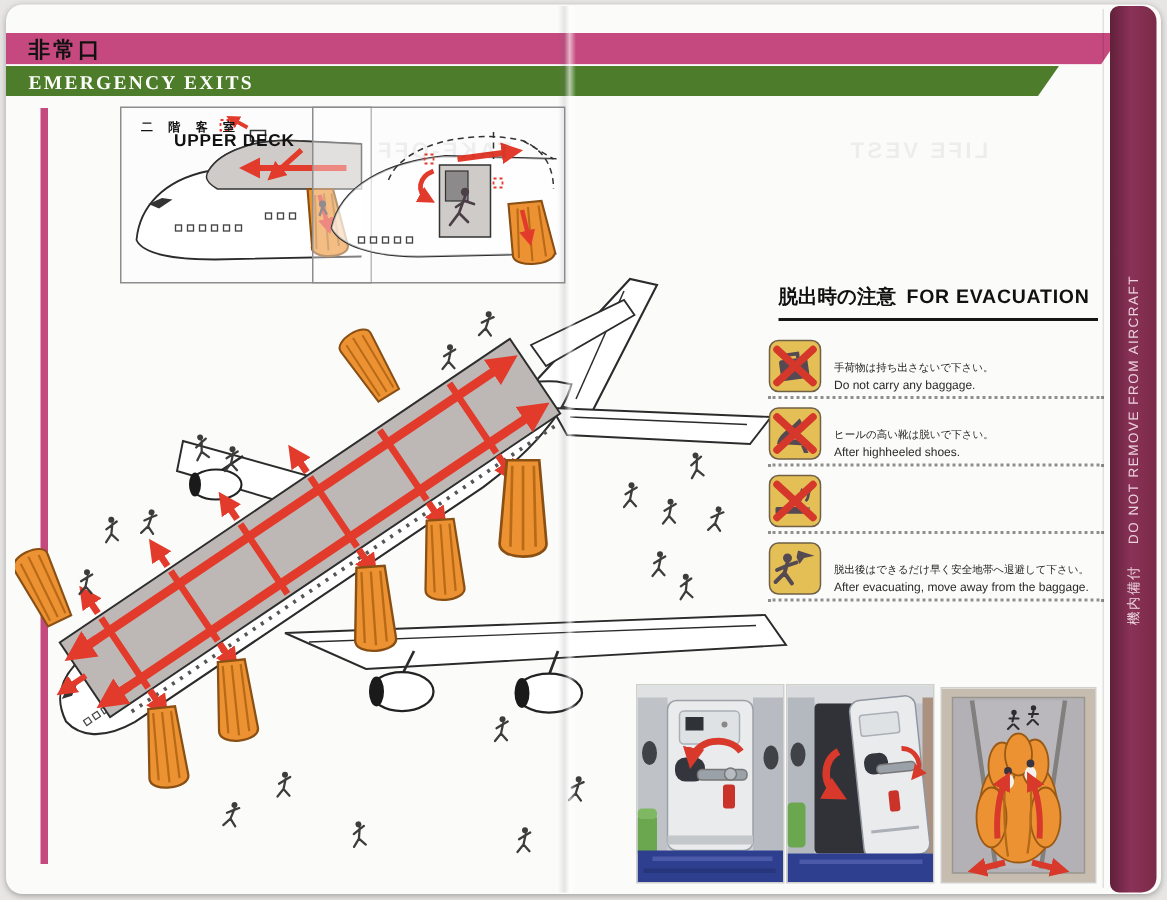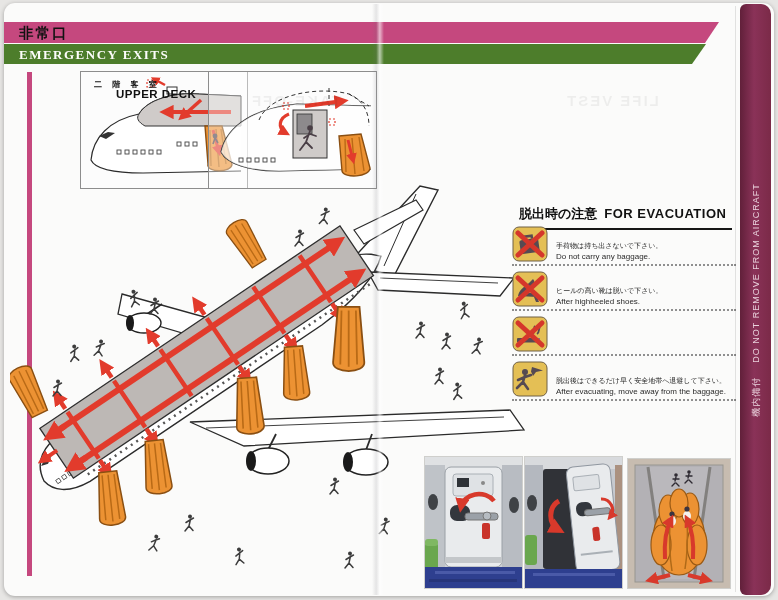--- a/index.html
+++ b/index.html
@@ -2,38 +2,38 @@
 <html><head>
 <meta charset="utf-8">
 <style>
   html,body{margin:0;padding:0;}
   .page{position:relative;width:778px;height:600px;background:#e7e6e4;overflow:hidden;
         font-family:"Liberation Sans", sans-serif;}
   .card{position:absolute;left:4px;top:3px;width:770px;height:593px;background:#fbfbfa;
         border-radius:11px;box-shadow:0 1px 4px rgba(0,0,0,.3);}
   
   .bar-pink{position:absolute;left:4px;top:22px;width:715px;height:21px;background:#c5487e;
-            clip-path:polygon(0 0,100% 0,calc(100% - 14px) 100%,0 100%);}
+            clip-path:polygon(0 0,100% 0,calc(100% - 14px) 100%,0 100%);padding-left:29px;}
   .bar-pink span{position:absolute;left:15px;top:2px;font-size:14.5px;font-weight:bold;color:#121212;letter-spacing:2px;}
   .bar-green{position:absolute;left:4px;top:44px;width:702px;height:20px;background:#4d7d2b;
              clip-path:polygon(0 0,100% 0,calc(100% - 14px) 100%,0 100%);}
   .bar-green span{position:absolute;left:15px;top:3px;font-size:13px;font-weight:bold;color:#fdfdfb;letter-spacing:1.5px;font-family:Liberation Serif, serif;}
   
   .left-rule{position:absolute;left:27px;top:72px;width:5px;height:504px;background:#c5487e;}
   
   .panel{position:absolute;top:71px;height:116px;border:1.2px solid #8d8d8d;background:rgba(255,255,255,.4);}
   .panel1{left:40px;width:166px;margin-left:40px;}
   .panel2{left:208px;width:167px;}
   .pd-jp{position:absolute;left:13px;top:7px;font-size:8px;font-weight:bold;color:#111;letter-spacing:4px;}
   .pd-en{position:absolute;left:13px;top:16px;font-size:11.5px;font-weight:bold;color:#111;letter-spacing:0.5px;padding-left:22px;}
   .panel svg{position:absolute;left:0;top:0;}
   
   .main-art{position:absolute;left:10px;top:182px;width:520px;height:408px;}
   
-  .evac-head{position:absolute;left:519px;top:204px;width:213px;border-bottom:2px solid #161616;
+  .evac-head{position:absolute;left:519px;top:189px;width:213px;border-bottom:2px solid #161616;
              padding-bottom:5px;white-space:nowrap;}
   .evac-head .jp-h{font-size:13px;font-weight:bold;color:#111;}
   .evac-head .en-h{font-size:13px;font-weight:bold;color:#111;margin-left:7px;letter-spacing:.5px;}
   .evac-list{position:absolute;left:512px;top:224px;width:224px;}
   .evac-row{display:flex;align-items:flex-end;height:38px;}
   .evac-row svg{width:36px;height:36px;flex:0 0 36px;}
   .evac-text{margin-left:8px;}
   .evac-text .jp{font-size:7px;color:#1c1c1c;line-height:11px;white-space:nowrap;}
   .evac-text .en{font-size:8px;color:#2a2a2a;line-height:11px;white-space:nowrap;}
   .dotline{border-top:2px dotted #8f8f8f;margin:2px 0 3px 0;height:0;}

